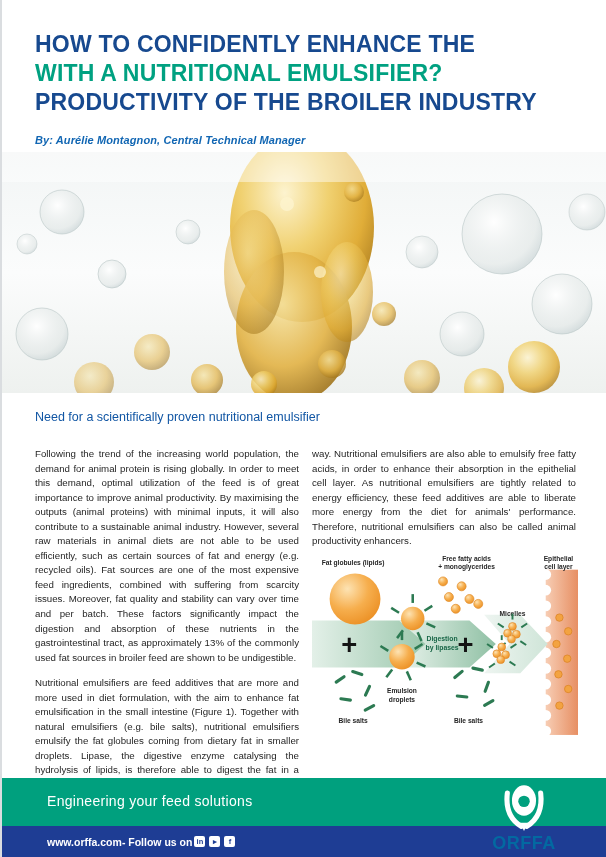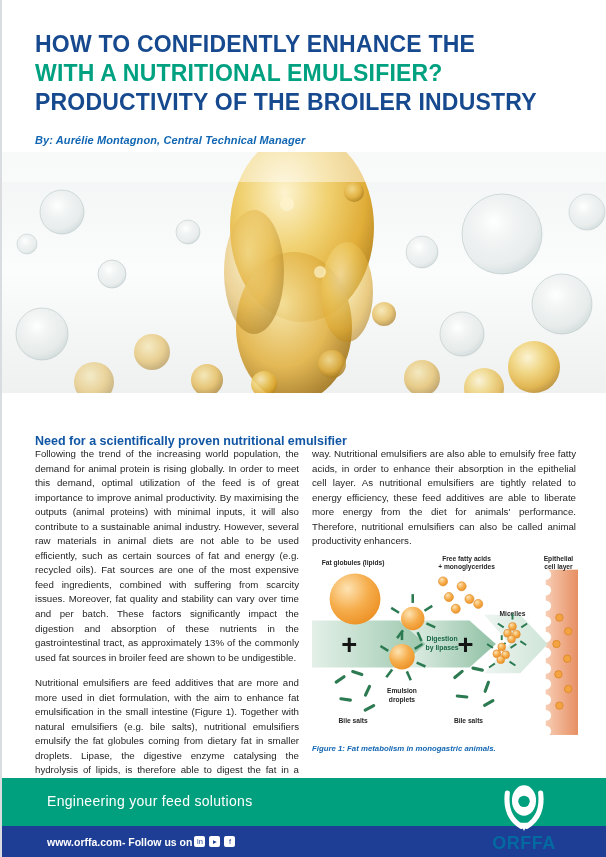--- a/index.html
+++ b/index.html
@@ -10,39 +10,39 @@
     border-left:2px solid #dadde0;
   }
   
   .header { position:absolute; left:33px; top:30px; width:545px; }
   .title-line { font-size:23px; font-weight:700; line-height:29px; letter-spacing:0.2px; color:#17498f; }
   .title-line.green { color:#00a181; }
   .byline { margin-top:17px; font-style:italic; font-weight:700; font-size:11px; color:#1166b3; letter-spacing:0.1px; }
   
   .photo { position:absolute; left:0; top:152px; width:606px; height:241px; display:block; }
   
-  .section-heading { position:absolute; left:33px; top:434px; font-size:12.5px; font-weight:700; color:#1156a4; }
+  .section-heading { position:absolute; left:33px; top:410px; font-size:12.5px; font-weight:400; color:#1156a4; }
   .columns { position:absolute; left:33px; top:447px; width:546px; display:flex; gap:13px; }
   .col { width:264px; font-size:9.7px; line-height:14.55px; text-align:justify; color:#1f1f1f; }
   .col p + p { margin-top:11px; }
   .figure-block { margin-top:4px; }
   .figure-svg { width:266px; height:182px; display:block; }
   .fig-label { font-size:6.8px; font-weight:700; fill:#262626; }
   .fig-label-green { font-size:7px; font-weight:700; fill:#186647; }
   .fig-plus { font-size:28px; font-weight:700; fill:#141414; }
   .caption { margin-top:7px; font-size:7.8px; font-style:italic; font-weight:700; color:#1467b3; }
   
   .footer-green { position:absolute; left:0; top:778px; width:606px; height:48px; background:#00a07e; }
   .tagline { position:absolute; left:45px; top:15px; font-size:14px; color:#ffffff; letter-spacing:0.3px; }
   .footer-blue { position:absolute; left:0; top:826px; width:606px; height:31px; background:#1e3d94;
                  display:flex; align-items:center; padding-left:45px; }
   .site-line { display:flex; align-items:center; gap:0; font-size:10.5px; font-weight:700; color:#ffffff; }
   .social { display:flex; gap:4px; margin-left:2px; }
   .soc-icon { width:11px; height:11px; background:#ffffff; color:#1e3d94; border-radius:2px;
-              font-size:7.5px; font-weight:400; line-height:11px; text-align:center; cursor:pointer; }
+              font-size:7.5px; font-weight:700; line-height:11px; text-align:center; cursor:pointer; }
   .logo { position:absolute; left:486px; top:781px; width:72px; text-align:center; z-index:2; }
   .logo-text { color:#0369a1; font-weight:700; font-size:18px; letter-spacing:0.5px; margin-top:-2px; }
 </style>
 </head>
 <body>
 
 <div class="page">
 
   <div class="header">
     <div class="title-line">HOW TO CONFIDENTLY ENHANCE THE</div>
@@ -261,21 +261,20 @@
           <g fill="#2c7a52">
             <rect x="143" y="123" width="13" height="3.2" rx="1.6" transform="rotate(-40 149 124)"></rect>
             <rect x="163" y="117" width="13" height="3.2" rx="1.6" transform="rotate(12 169 118)"></rect>
             <rect x="172" y="136" width="13" height="3.2" rx="1.6" transform="rotate(-70 178 137)"></rect>
             <rect x="147" y="145" width="13" height="3.2" rx="1.6" transform="rotate(6 153 146)"></rect>
             <rect x="174" y="152" width="13" height="3.2" rx="1.6" transform="rotate(-30 180 153)"></rect>
           </g>
           <text class="fig-label" x="160" y="174" text-anchor="middle">Bile salts</text>
         </svg>
 
-        <div class="caption">Figure 1: Fat metabolism in monogastric animals.</div>
       </div>
     </div>
   </div>
 
   <div class="footer-green">
     <div class="tagline">Engineering your feed solutions</div>
   </div>
 
   <div class="logo">
     <svg width="66" height="50" viewBox="-33 -27 66 54">

